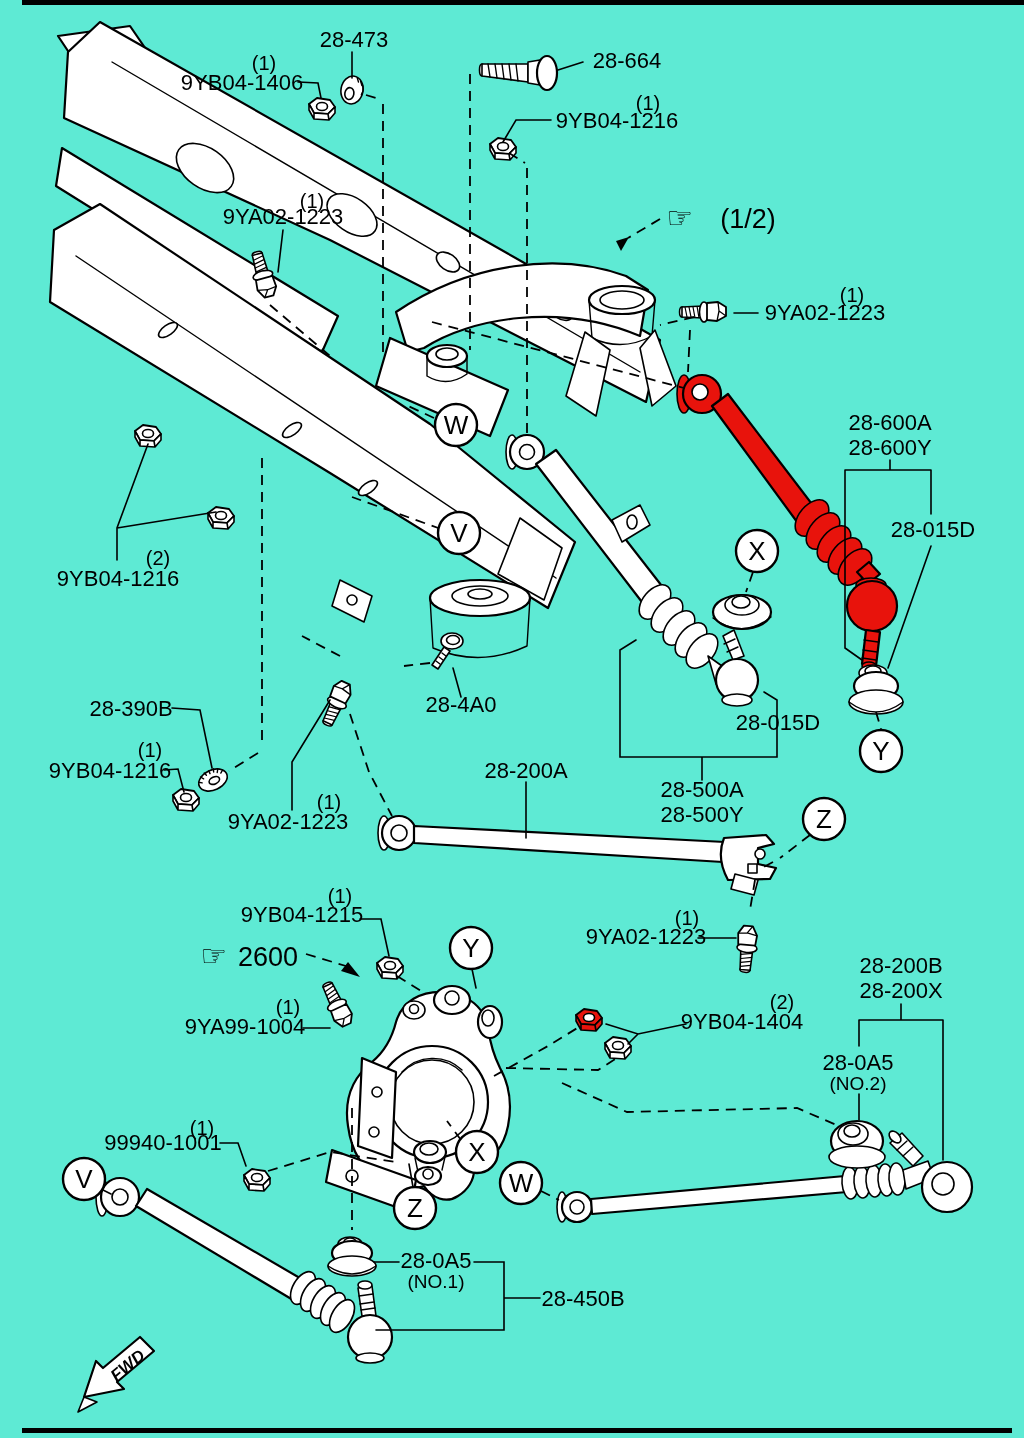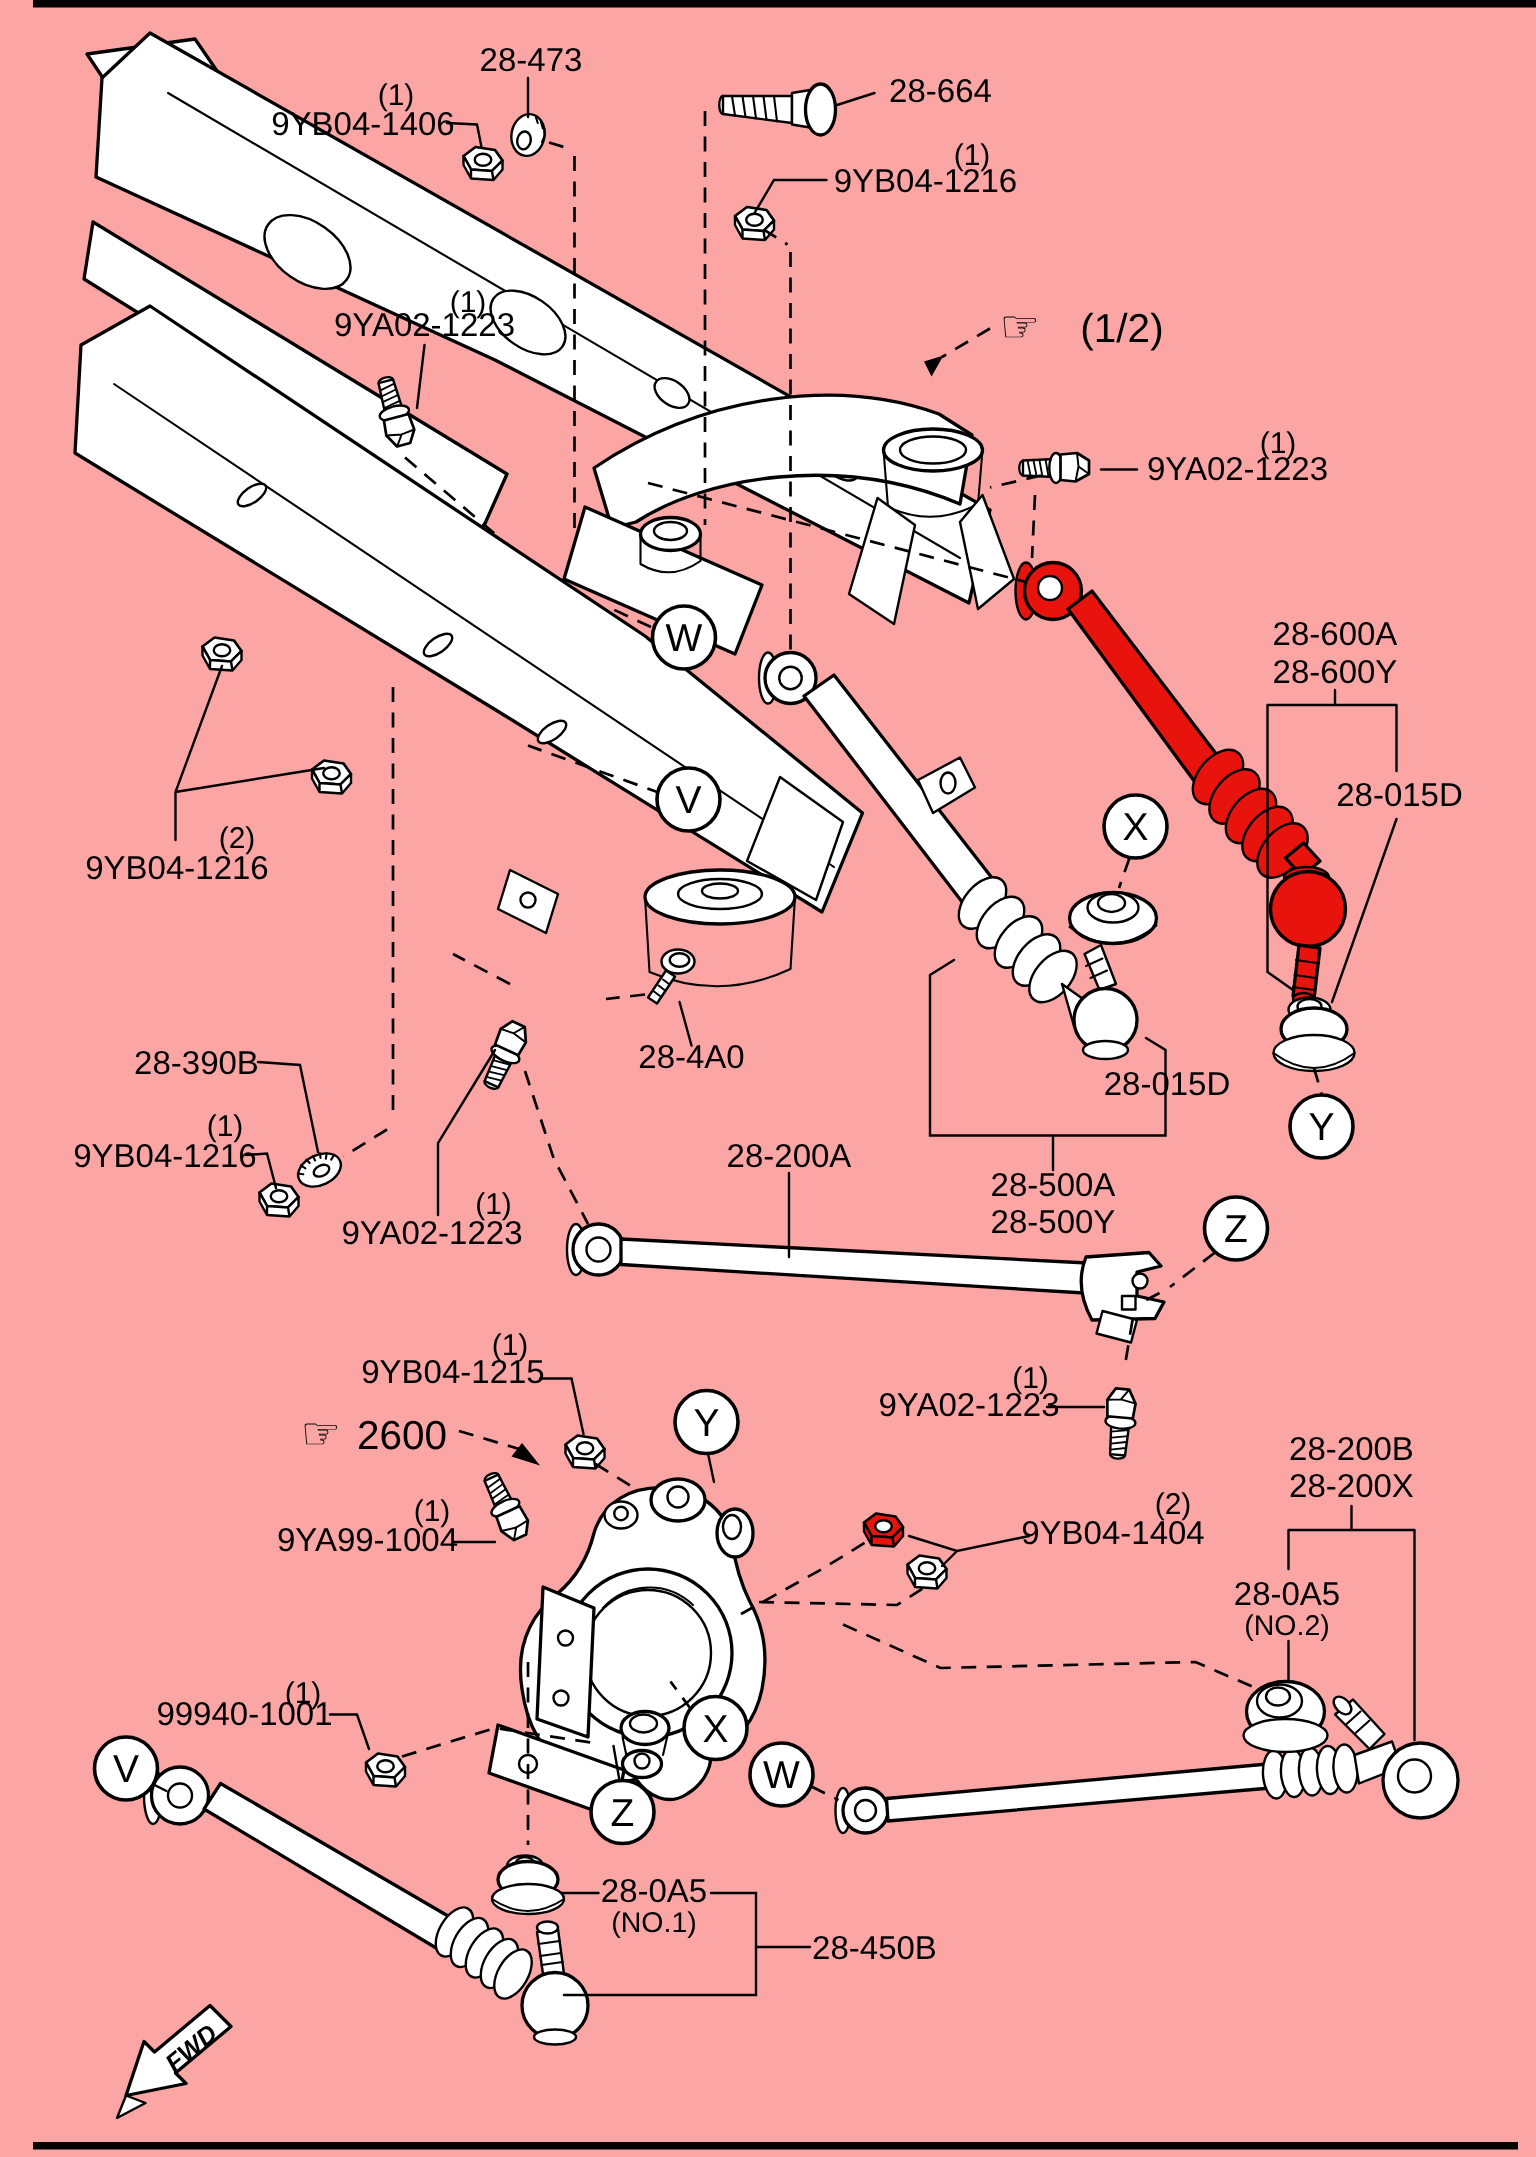--- a/index.html
+++ b/index.html
@@ -1,16 +1,16 @@
 <!DOCTYPE html>
 <html><head>
 <meta charset="utf-8">
 <style>
   html,body { margin:0; padding:0; background:#fff; }
-  .stage { position:relative; width:1024px; height:1438px; background:#fca5a5; overflow:hidden;
+  .stage { position:relative; width:1024px; height:1438px; background:#5eead4; overflow:hidden;
            font-family:"Liberation Sans", sans-serif; }
   svg { display:block; }
   .part  { fill:#ffffff; stroke:#000; stroke-width:2.2; stroke-linejoin:round; stroke-linecap:round; }
   .part2 { fill:#ffffff; stroke:#000; stroke-width:1.6; stroke-linejoin:round; stroke-linecap:round; }
   .detail{ fill:none; stroke:#000; stroke-width:1.4; stroke-linecap:round; }
   .red   { fill:#e8130c; stroke:#000; stroke-width:2.2; stroke-linejoin:round; }
   .redthin{ fill:#e8130c; stroke:#000; stroke-width:1.6; stroke-linejoin:round; }
   .hole  { fill:#ffffff; stroke:#000; stroke-width:1.6; }
   .leader{ fill:none; stroke:#000; stroke-width:1.6; stroke-linecap:round; }
   .dash  { fill:none; stroke:#000; stroke-width:1.8; stroke-dasharray:10 7; stroke-linecap:butt; }

